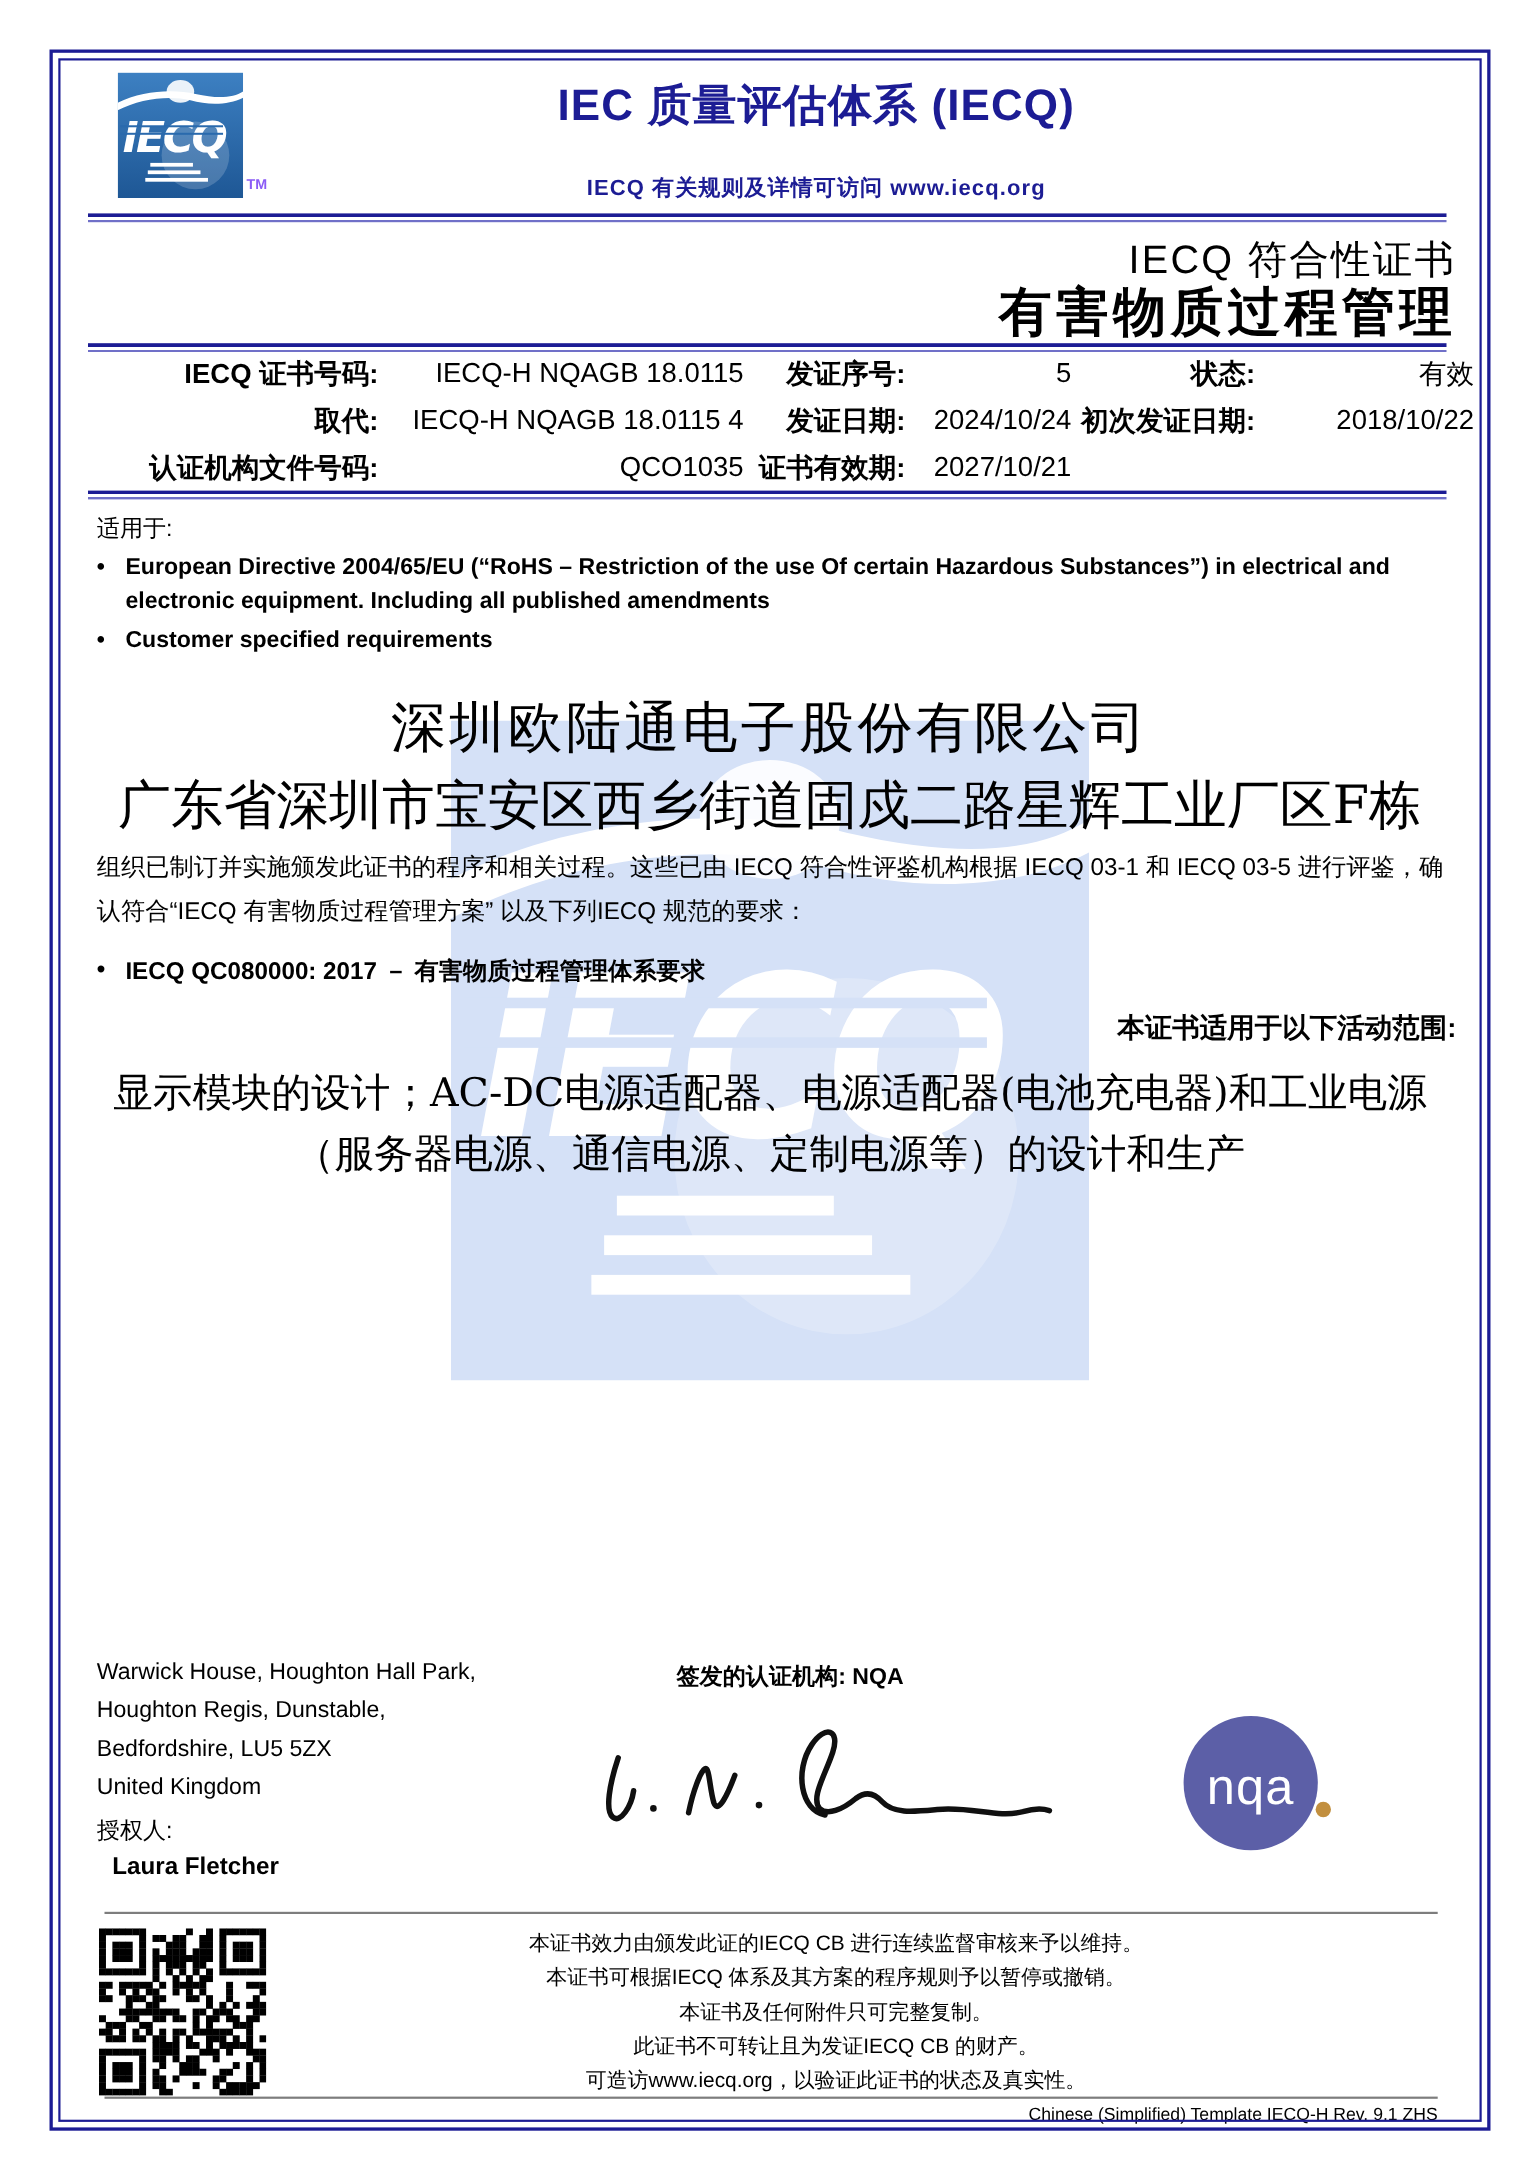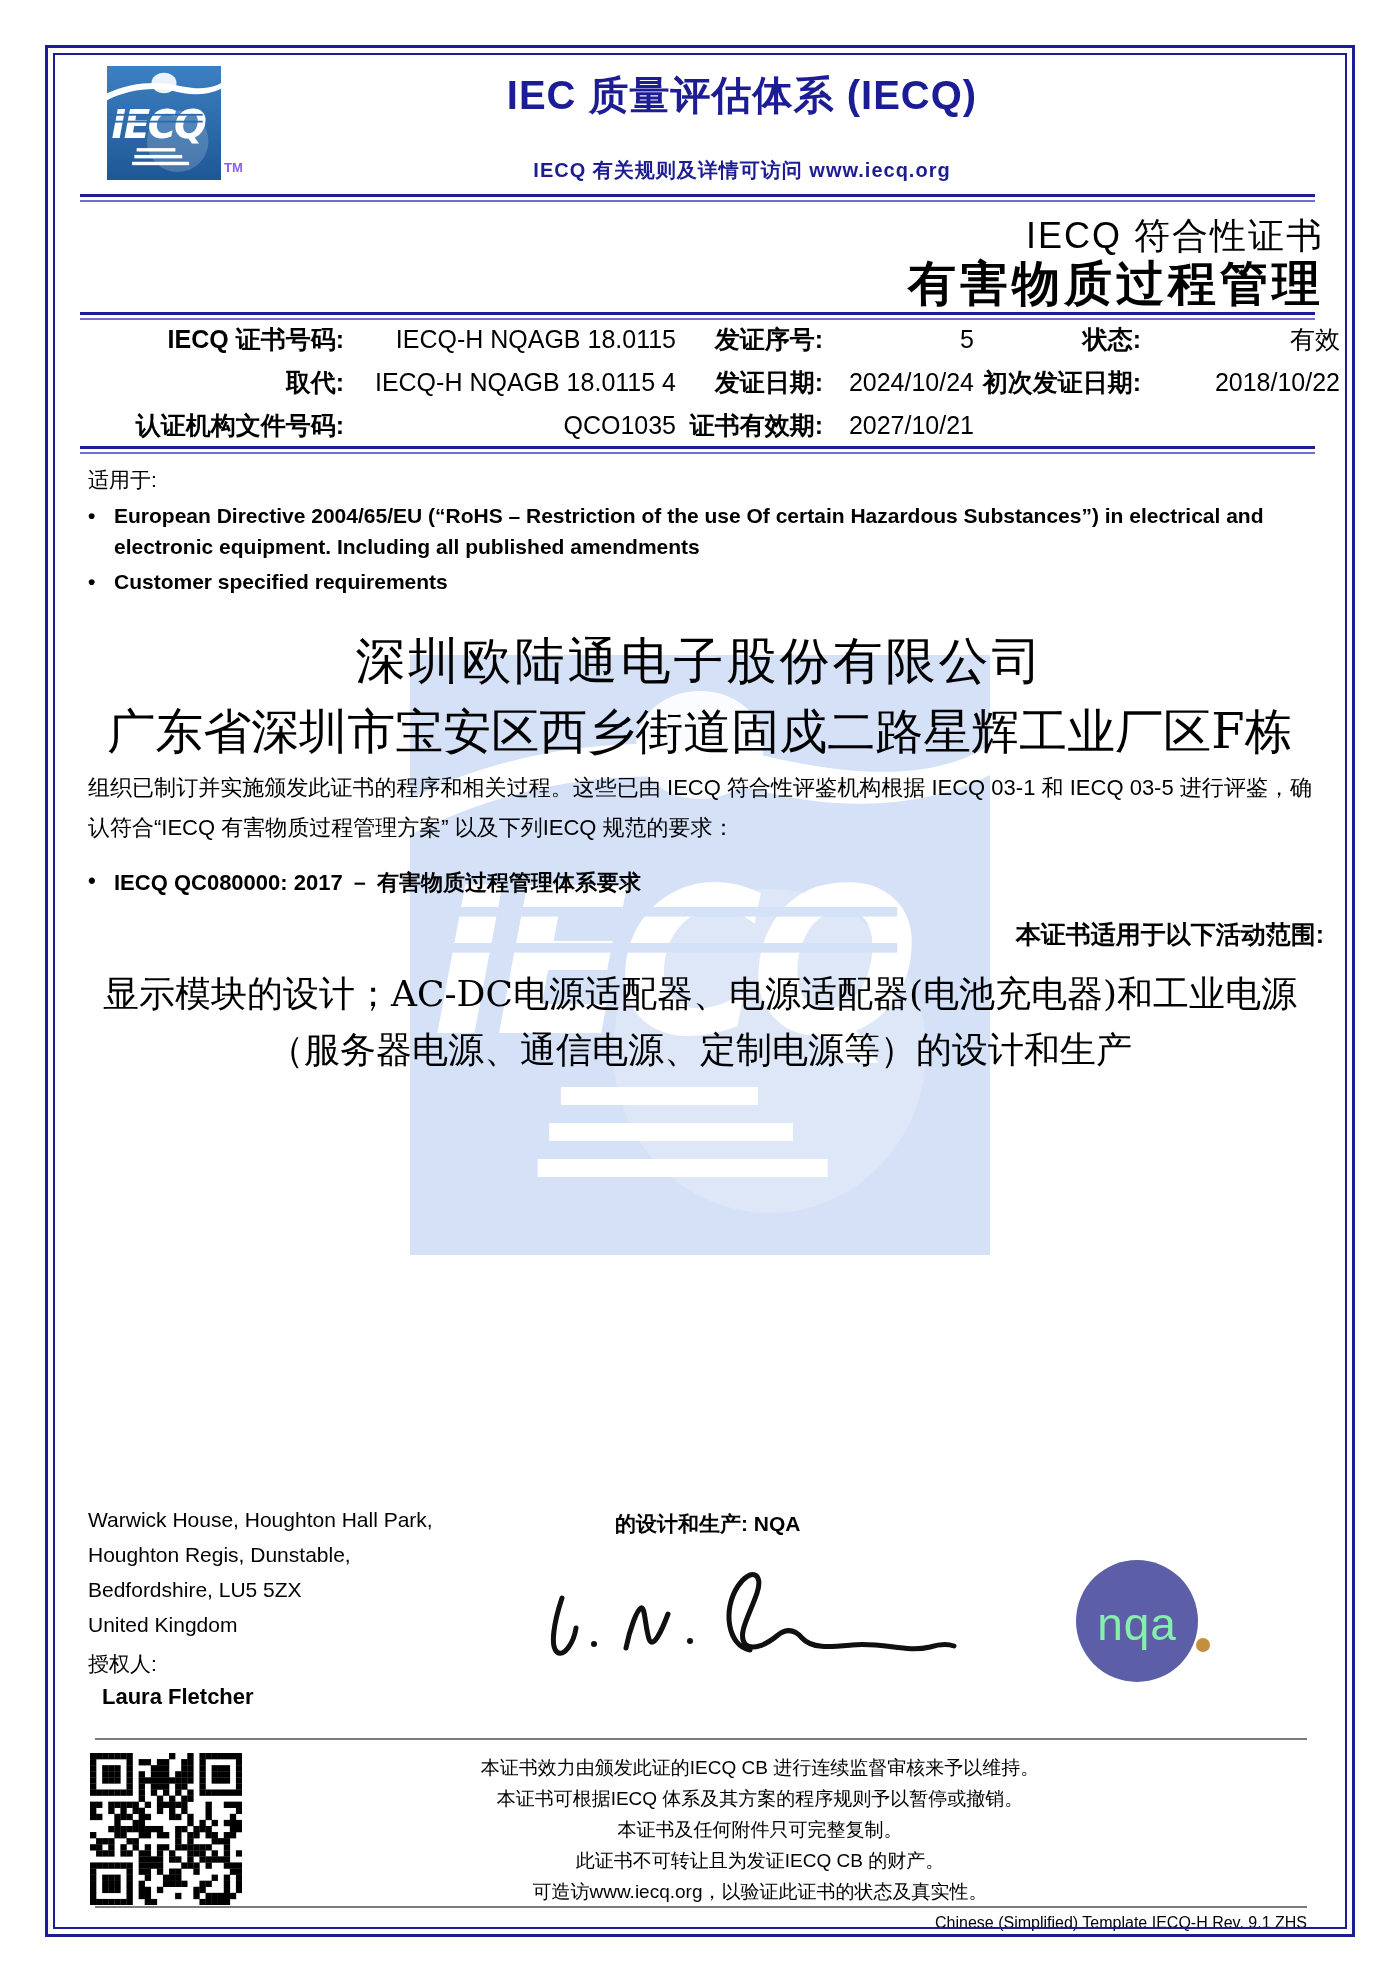--- a/index.html
+++ b/index.html
@@ -56,21 +56,21 @@
 
   
   .issuer-address{left:88px;top:1502px;font-size:21px;line-height:35px;}
   .auth-label{left:88px;top:1650px;font-size:21px;}
   .auth-name{left:88px;top:1684px;font-size:22px;font-weight:bold;margin-left:14px;}
   .issuing-label{left:615px;top:1510px;font-size:21px;font-weight:600;}
   .signature{left:540px;top:1548px;width:440px;height:130px;}
 
   .nqa-circle{left:1076px;top:1560px;width:122px;height:122px;border-radius:50%;background:#5c5fa7;
               display:flex;align-items:center;justify-content:center;}
-  .nqa-text{color:#86efac;font-size:46px;font-weight:normal;letter-spacing:1px;margin-top:6px;}
+  .nqa-text{color:#ffffff;font-size:46px;font-weight:normal;letter-spacing:1px;margin-top:6px;}
   .nqa-dot{left:1196px;top:1638px;width:14px;height:14px;border-radius:50%;background:#c28f3f;}
 
   .line1{left:95px;right:93px;top:1738px;}
   .line2{left:95px;right:93px;top:1906px;}
 
   .qr{left:90px;top:1753px;width:152px;height:152px;}
   .notice{left:280px;right:160px;top:1752px;text-align:center;font-size:19px;line-height:31px;}
   .template-ref{right:93px;top:1914px;font-size:16px;text-align:right;}
 </style>
 </head>
@@ -185,21 +185,21 @@
     <div class="abs cert-center scope-heading">本证书适用于以下活动范围:</div>
 
     <div class="abs issuer-address">
       <div>Warwick House, Houghton Hall Park,</div>
       <div>Houghton Regis, Dunstable,</div>
       <div>Bedfordshire, LU5 5ZX</div>
       <div>United Kingdom</div>
     </div>
     <div class="abs auth-label">授权人:</div>
     <div class="abs auth-name">Laura Fletcher</div>
-    <div class="abs issuing-label">的设计和生产: NQA</div>
+    <div class="abs issuing-label">签发的认证机构: NQA</div>
 
     <div class="abs signature">
       <svg width="440" height="130" viewBox="0 0 440 130" fill="none" stroke="#101010" stroke-width="5" stroke-linecap="round">
         <path d="M22,50 C14,74 10,98 17,104 C24,110 34,94 36,80"></path>
         <circle cx="54" cy="96" r="3" fill="#101010" stroke="none"></circle>
         <path d="M86,100 C90,80 97,62 101,60 C105,58 105,78 109,91 C113,102 122,82 128,66"></path>
         <circle cx="150" cy="93" r="3" fill="#101010" stroke="none"></circle>
         <path d="M210,102 C188,98 182,62 198,38 C210,20 224,24 217,45 C210,66 197,86 205,96 C212,103 226,97 238,87 C247,80 255,82 262,90 C272,101 290,99 312,97 C344,94 366,105 390,99 C400,96 408,96 414,98"></path>
       </svg>
     </div>

